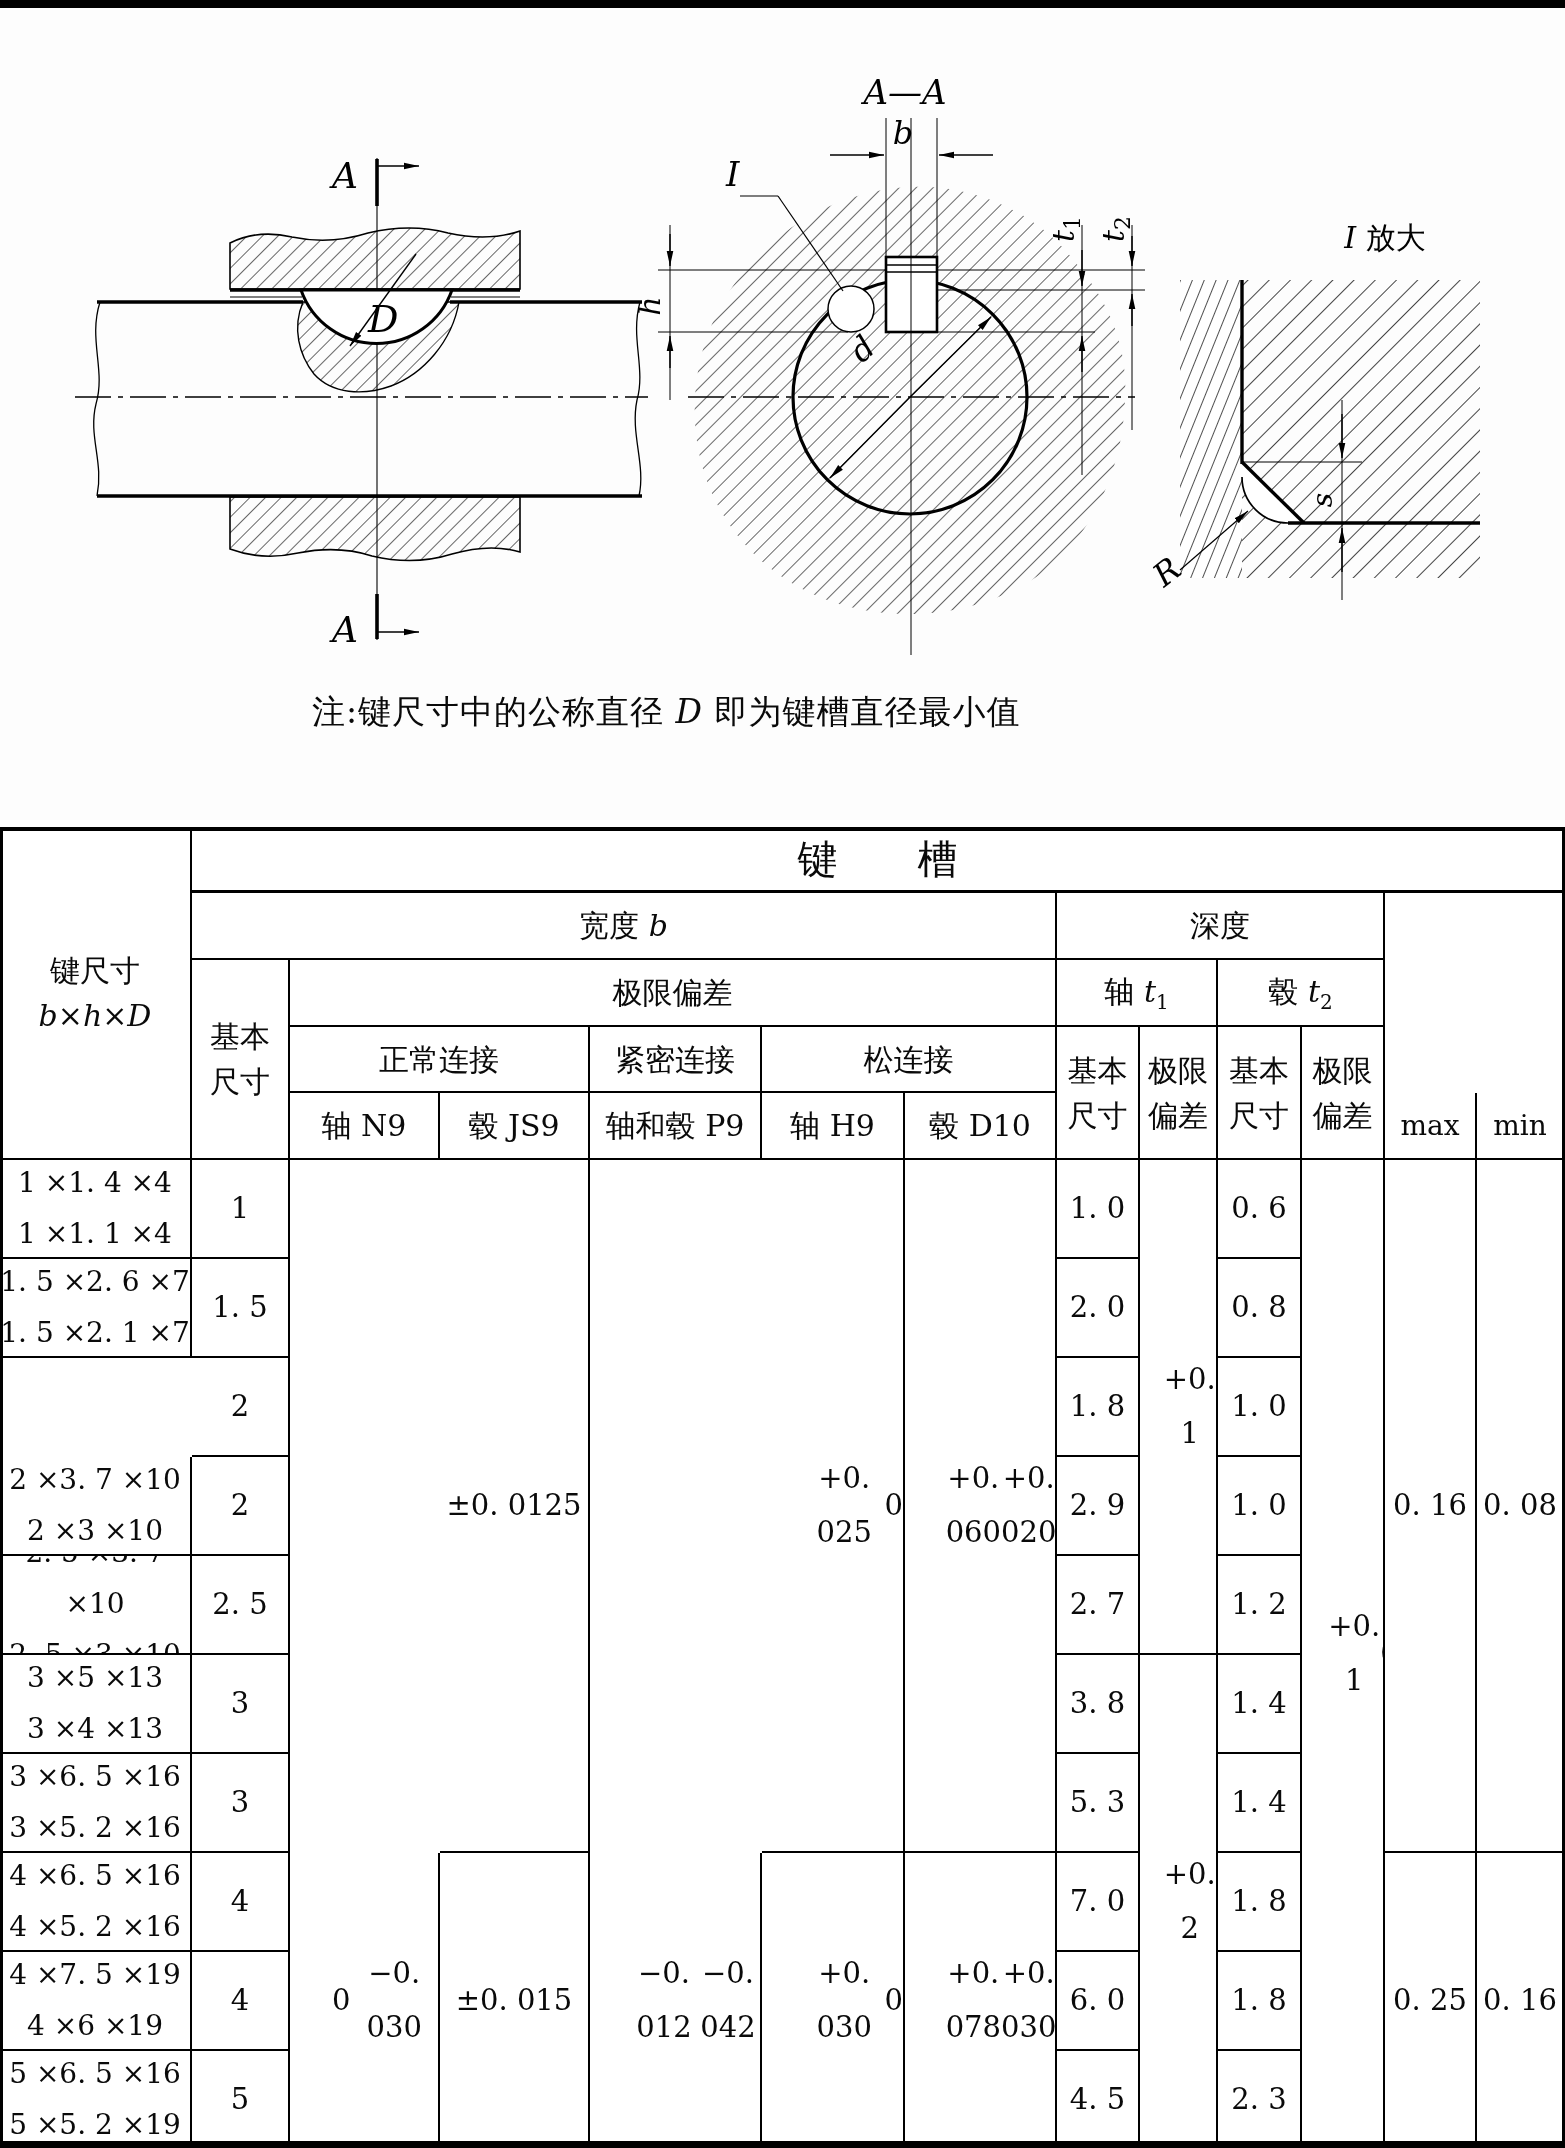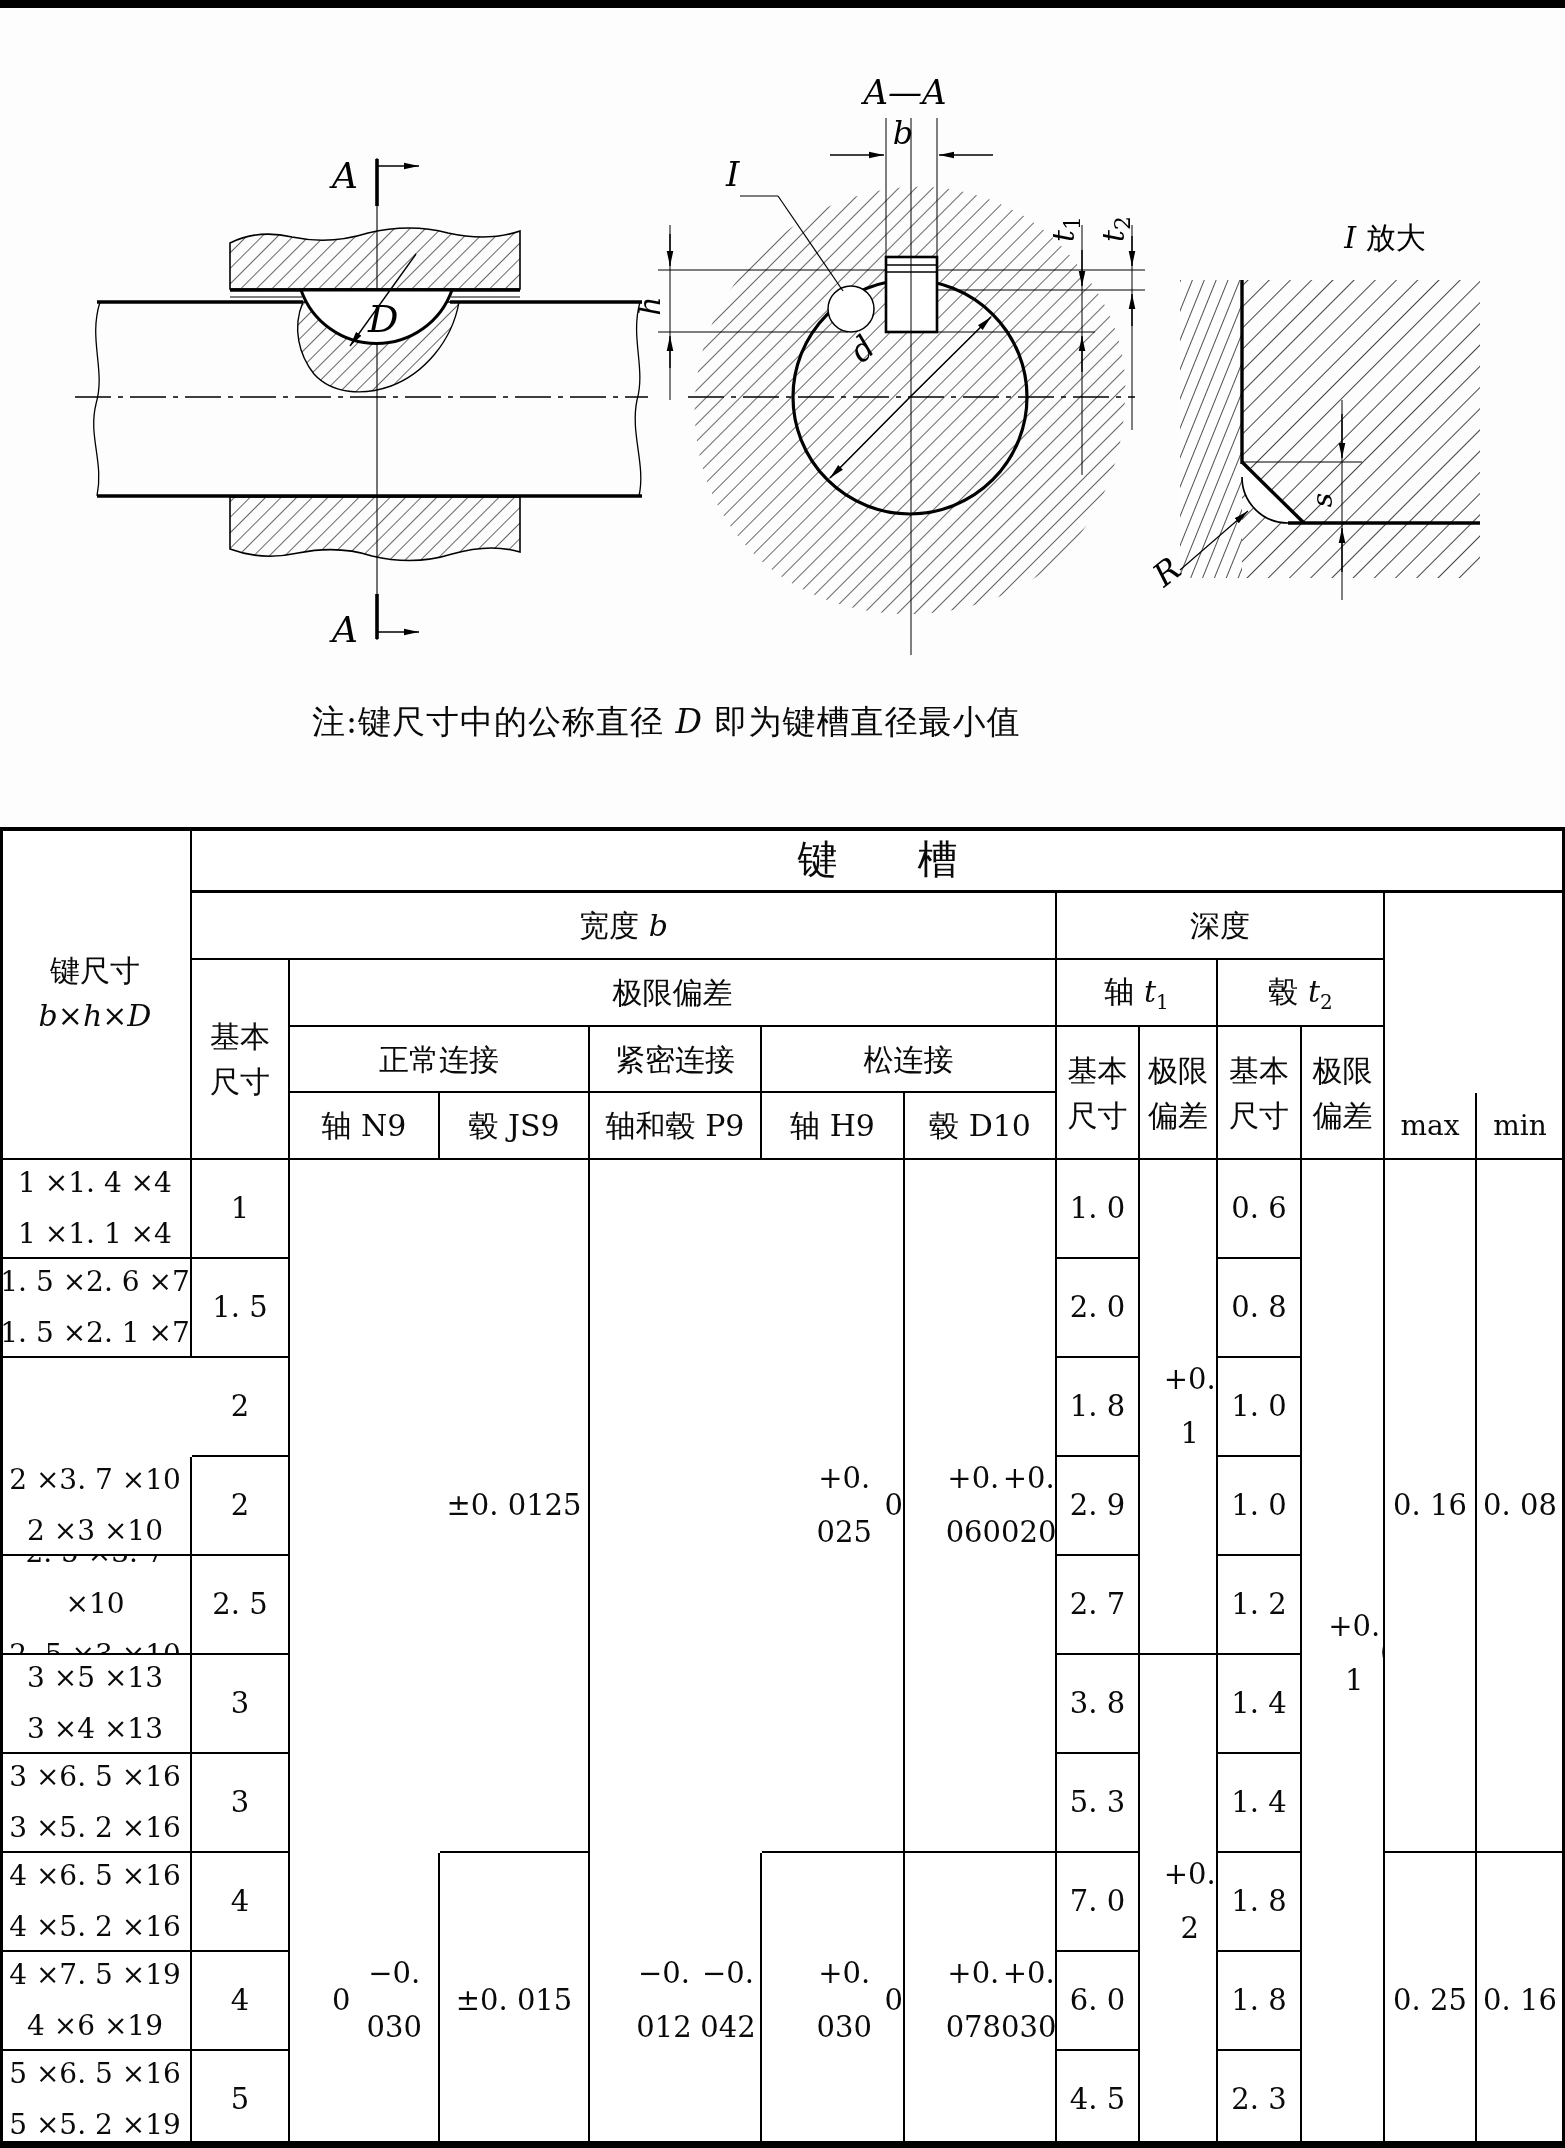--- a/index.html
+++ b/index.html
@@ -6,21 +6,21 @@
   body{
     position:relative;width:1565px;height:2148px;background:#fdfdfd;overflow:hidden;
     font-family:"DejaVu Serif","Liberation Serif",serif;color:#0a0a0a;
   }
   .abs{position:absolute;}
   .it{font-style:italic;}
   
   #top-bar{left:0;top:0;width:1565px;height:8px;background:#000;}
   #bottom-bar{left:0;top:2141px;width:1565px;height:7px;background:#000;}
   
-  #note{left:312px;top:690px;font-size:33px;letter-spacing:1px;white-space:nowrap;margin-top:10px;}
+  #note{left:312px;top:690px;font-size:33px;letter-spacing:1px;white-space:nowrap;}
   
   #tbl{
     left:0;top:827px;width:1565px;height:1323px;background:#fff;
     display:grid;
     grid-template-columns:192px 98px 150px 150px 172px 143px 152px 83px 78px 84px 83px 92px 88px;
     grid-template-rows:66px 67px 67px 66px 67px repeat(10,99px);
   }
   #tbl-left{left:0;top:827px;width:3px;height:1321px;background:#000;}
   #tbl-top{left:0;top:827px;width:1565px;height:4px;background:#000;}
   #tbl-right{left:1562px;top:827px;width:3px;height:1321px;background:#000;}

